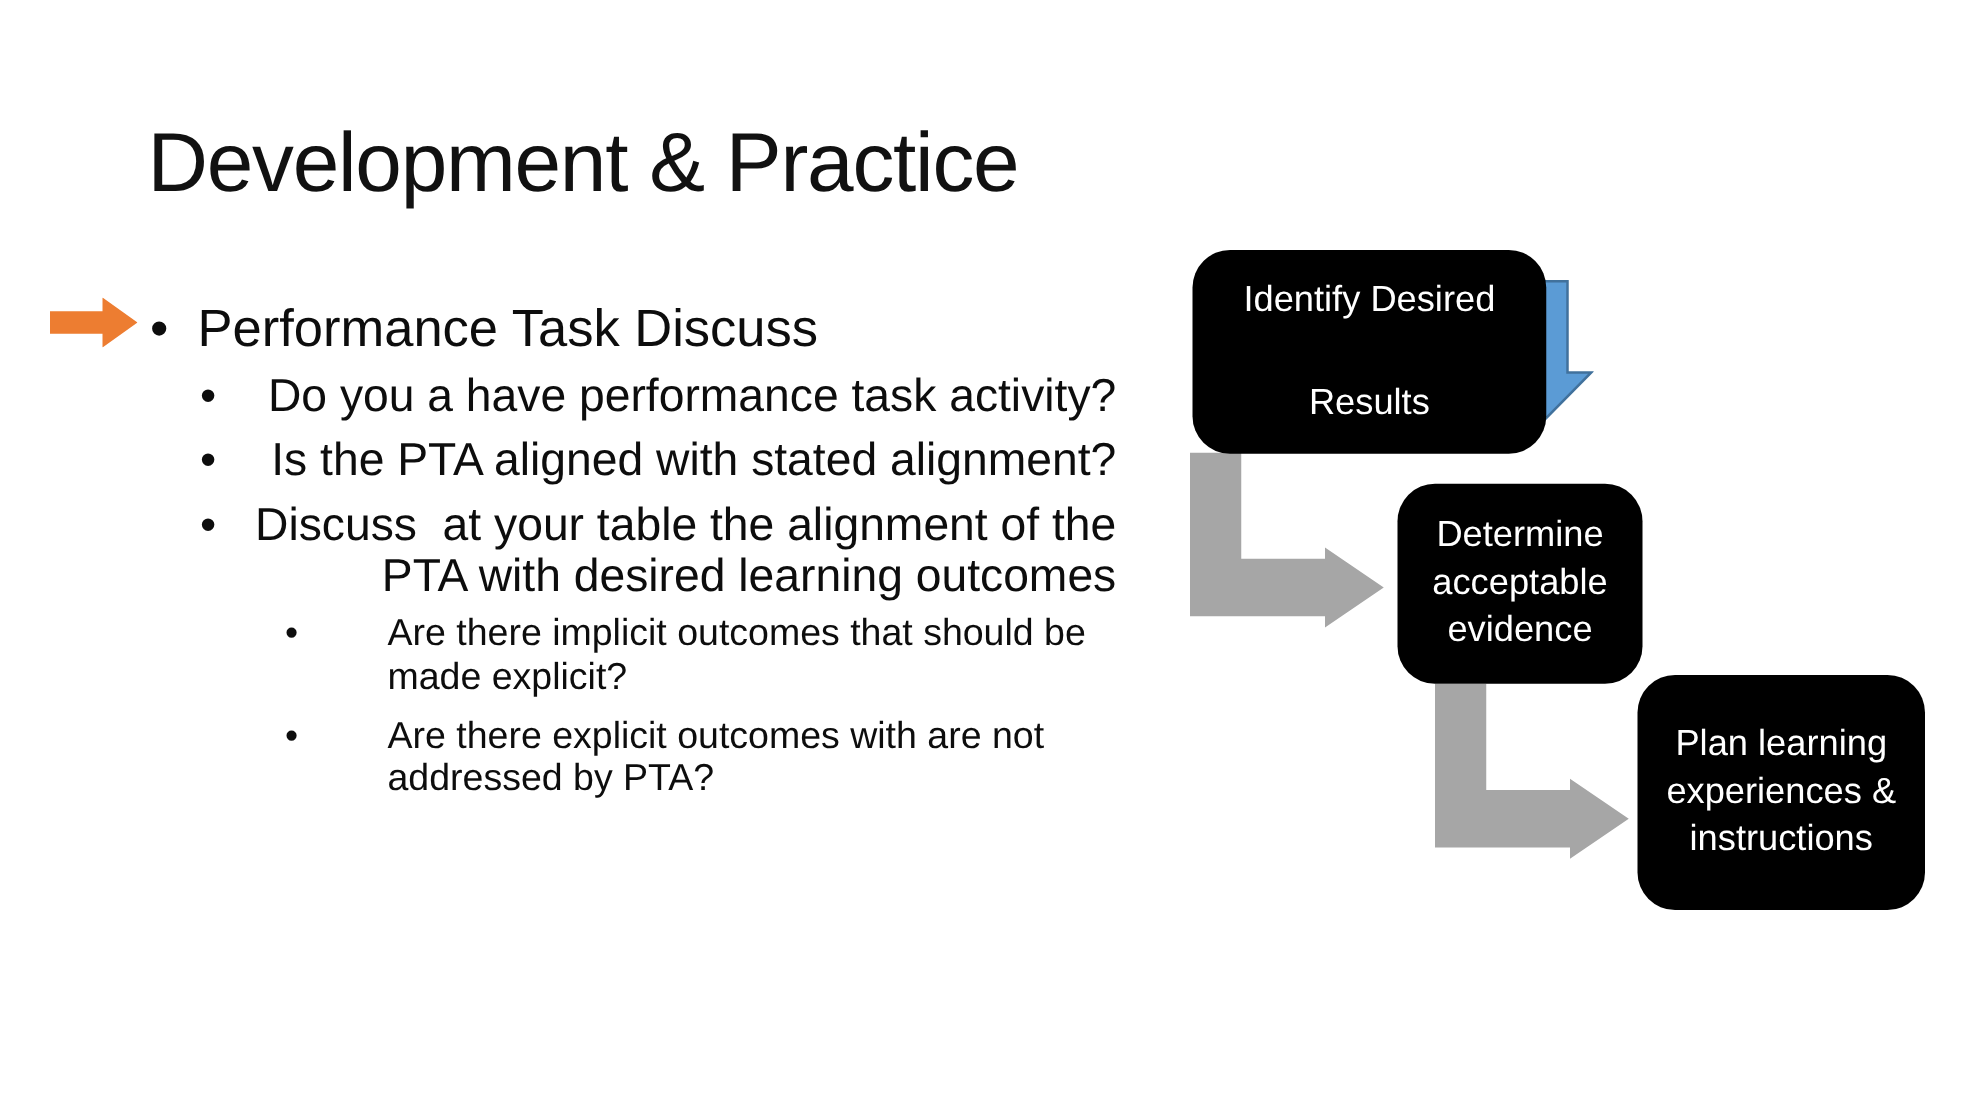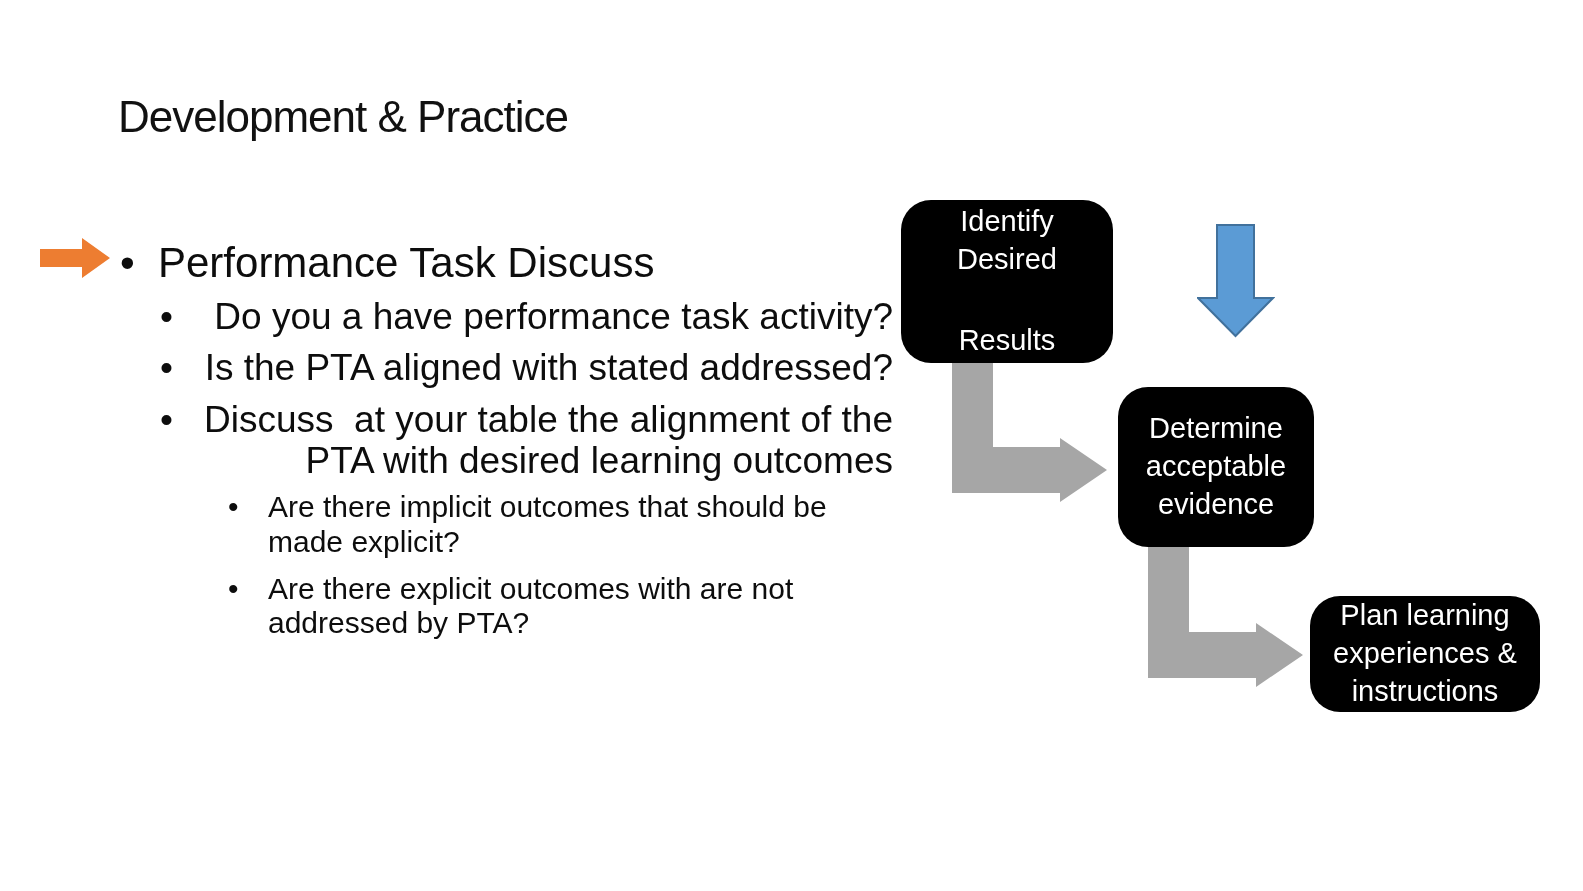--- a/index.html
+++ b/index.html
@@ -4,21 +4,21 @@
 <style>
   html,body { margin:0; padding:0; background:#ffffff; }
   .slide {
     position:relative; width:1583px; height:891px;
     background:#ffffff; overflow:hidden;
     font-family:"Liberation Sans", sans-serif;
     color:#0d0d0d;
   }
   .title {
     position:absolute; left:118px; top:92px; margin:0;
-    font-size:44px; font-weight:400; letter-spacing:-1px; color:#111111;
+    font-size:67px; font-weight:400; letter-spacing:-1px; color:#111111;
     white-space:nowrap;
   }
   .icon { position:absolute; display:block; }
   .orange-arrow { left:40px; top:238px; }
   .blue-arrow   { left:1197px; top:224px; }
   .elbow1       { left:952px;  top:362px; }
   .elbow2       { left:1148px; top:547px; }
 
   .l1 {
     position:absolute; left:120px; top:240px;
@@ -32,35 +32,35 @@
   .bt { white-space:pre-wrap; }
 
   .l2 { left:160px; top:296px; font-size:37px; }
   .l2 li { margin-bottom:10px; line-height:1.12; }
   .l2 .bm { flex:0 0 33px; }
   .l2 .bt { width:700px;text-align:right; }
 
   .l3 { left:228px; top:490px; font-size:30px; }
   .l3 li { margin-bottom:12px; line-height:1.16; }
   .l3 .bm { flex:0 0 40px; }
-  .l3 .bt { width:590px; }
+  .l3 .bt { width:590px;margin-left:42px; }
 
   .box {
     position:absolute; box-sizing:border-box;
     background:#000000; color:#ffffff;
     border-radius:30px;
     display:flex; flex-direction:column;
     align-items:center; justify-content:center;
     text-align:center;
     font-size:29px; line-height:1.3;
   }
-  .box1 { left:901px;  top:200px; width:212px; height:163px; padding:0 24px;gap:44px; }
+  .box1 { left:954px;  top:200px; width:283px; height:163px; padding:0 24px;gap:44px; }
   .box1 .line2 { margin-top:0; }
   .box2 { left:1118px; top:387px; width:196px; height:160px; padding:0 20px; }
-  .box3 { left:1310px; top:596px; width:230px; height:116px; padding:0 18px; }
+  .box3 { left:1310px; top:540px; width:230px; height:188px; padding:0 18px; }
 </style>
 </head>
 <body>
 
 <div class="slide">
 
   <h1 class="title">Development &amp; Practice</h1>
 
   <svg class="icon orange-arrow" width="70" height="40" viewBox="0 0 70 40">
     <polygon points="0,11 42,11 42,0 70,20 42,40 42,29 0,29" fill="#ED7D31"></polygon>
@@ -71,21 +71,21 @@
     <span class="bt">Performance Task Discuss</span>
   </div>
 
   <ul class="blist l2">
     <li>
       <span class="bm">•</span>
       <span class="bt">Do you a have performance task activity?</span>
     </li>
     <li>
       <span class="bm">•</span>
-      <span class="bt">Is the PTA aligned with stated addressed?</span>
+      <span class="bt">Is the PTA aligned with stated alignment?</span>
     </li>
     <li>
       <span class="bm">•</span>
       <span class="bt">Discuss  at your table the alignment of the PTA with desired learning outcomes</span>
     </li>
   </ul>
 
   <ul class="blist l3">
     <li>
       <span class="bm">•</span>

